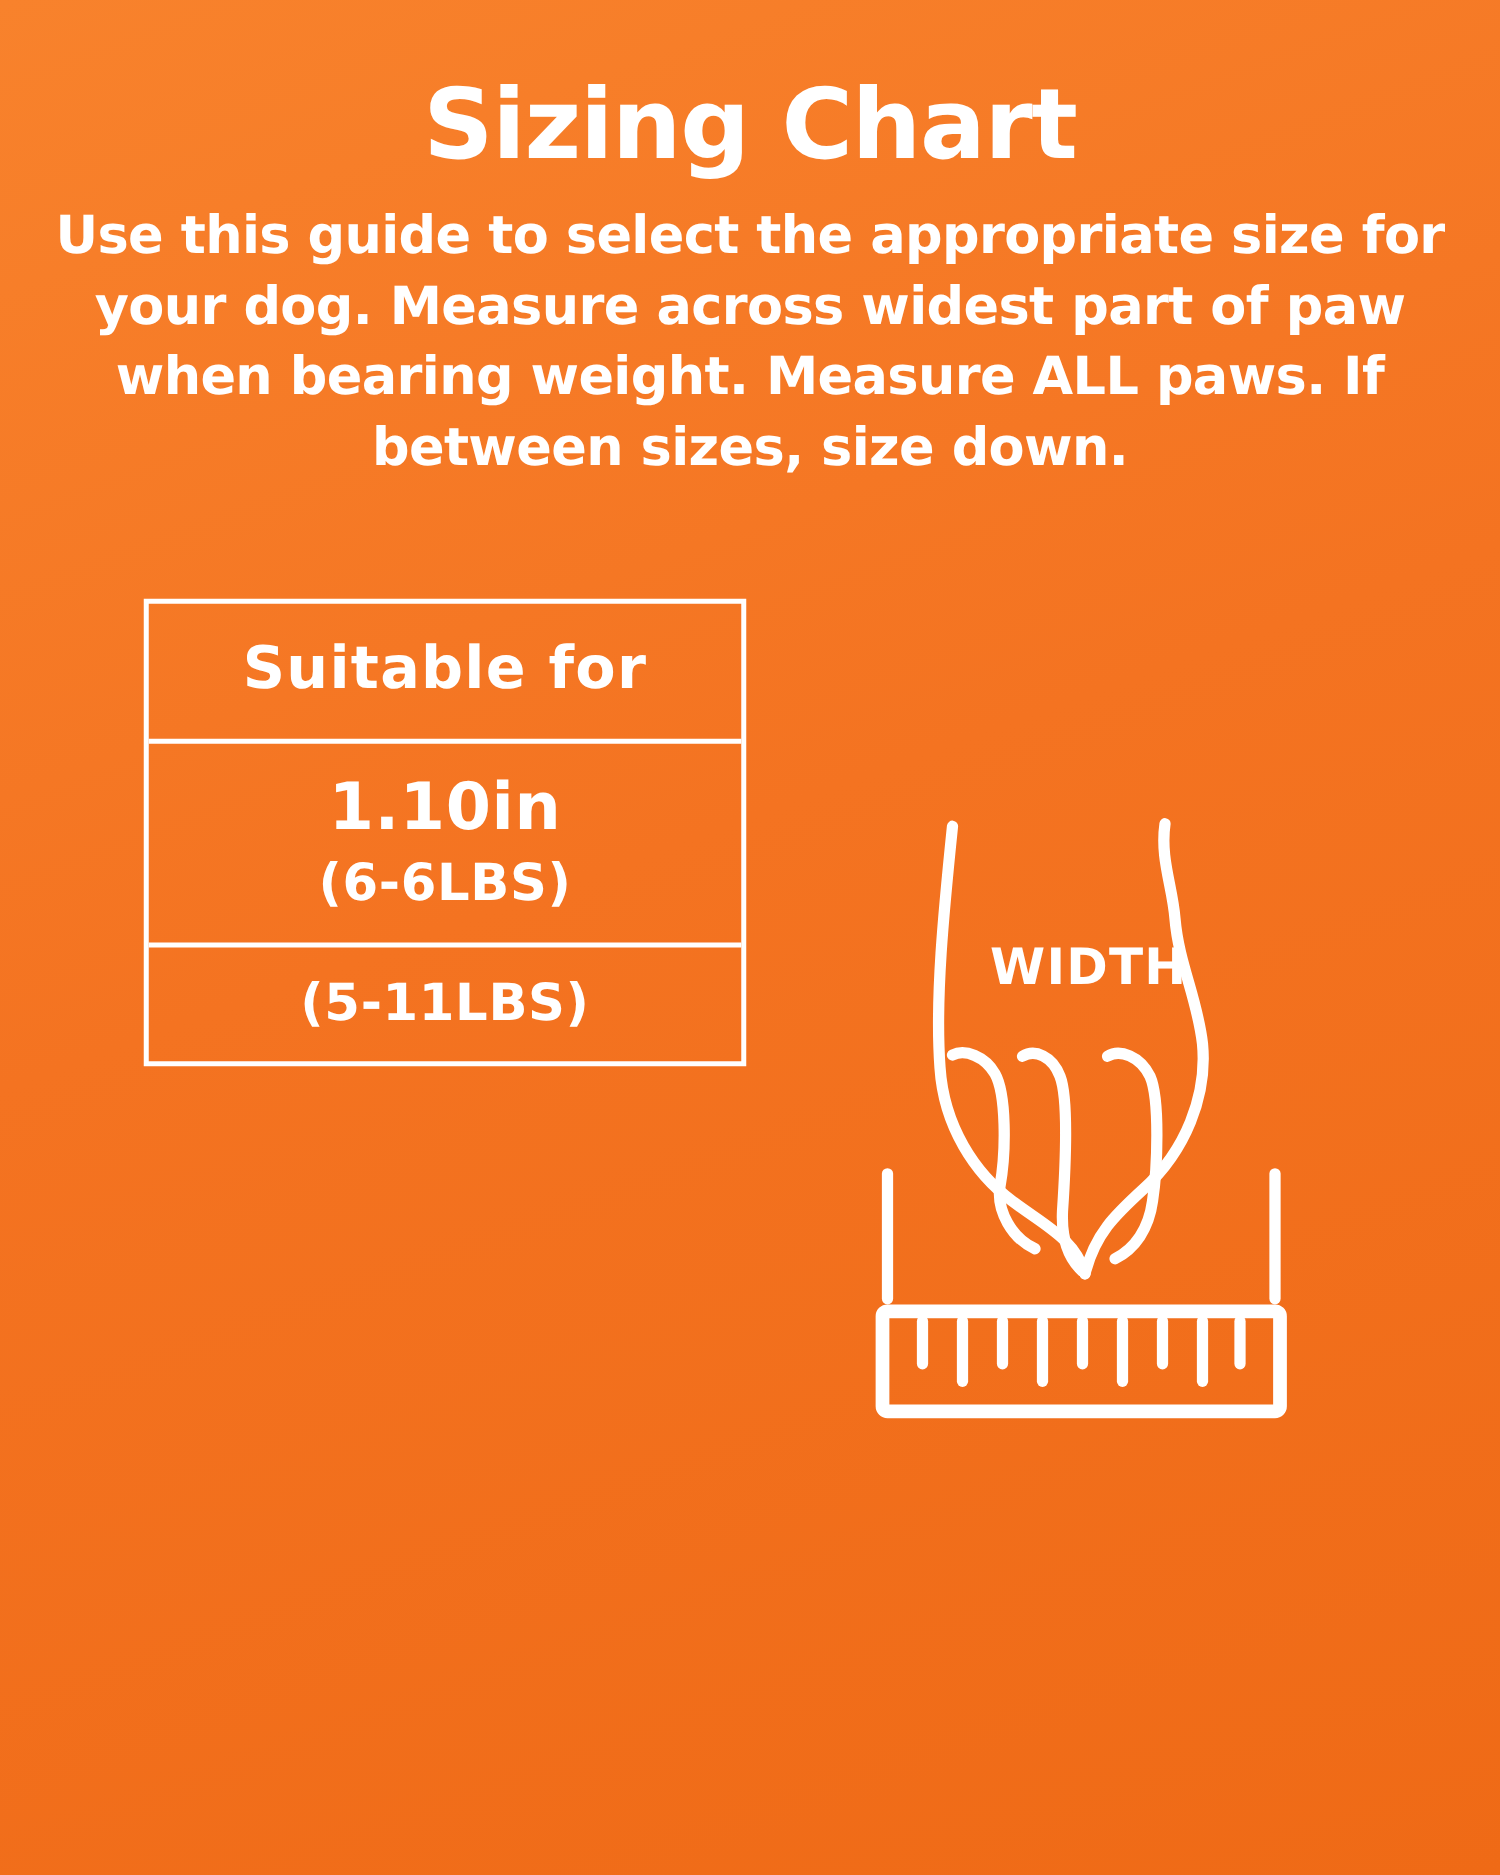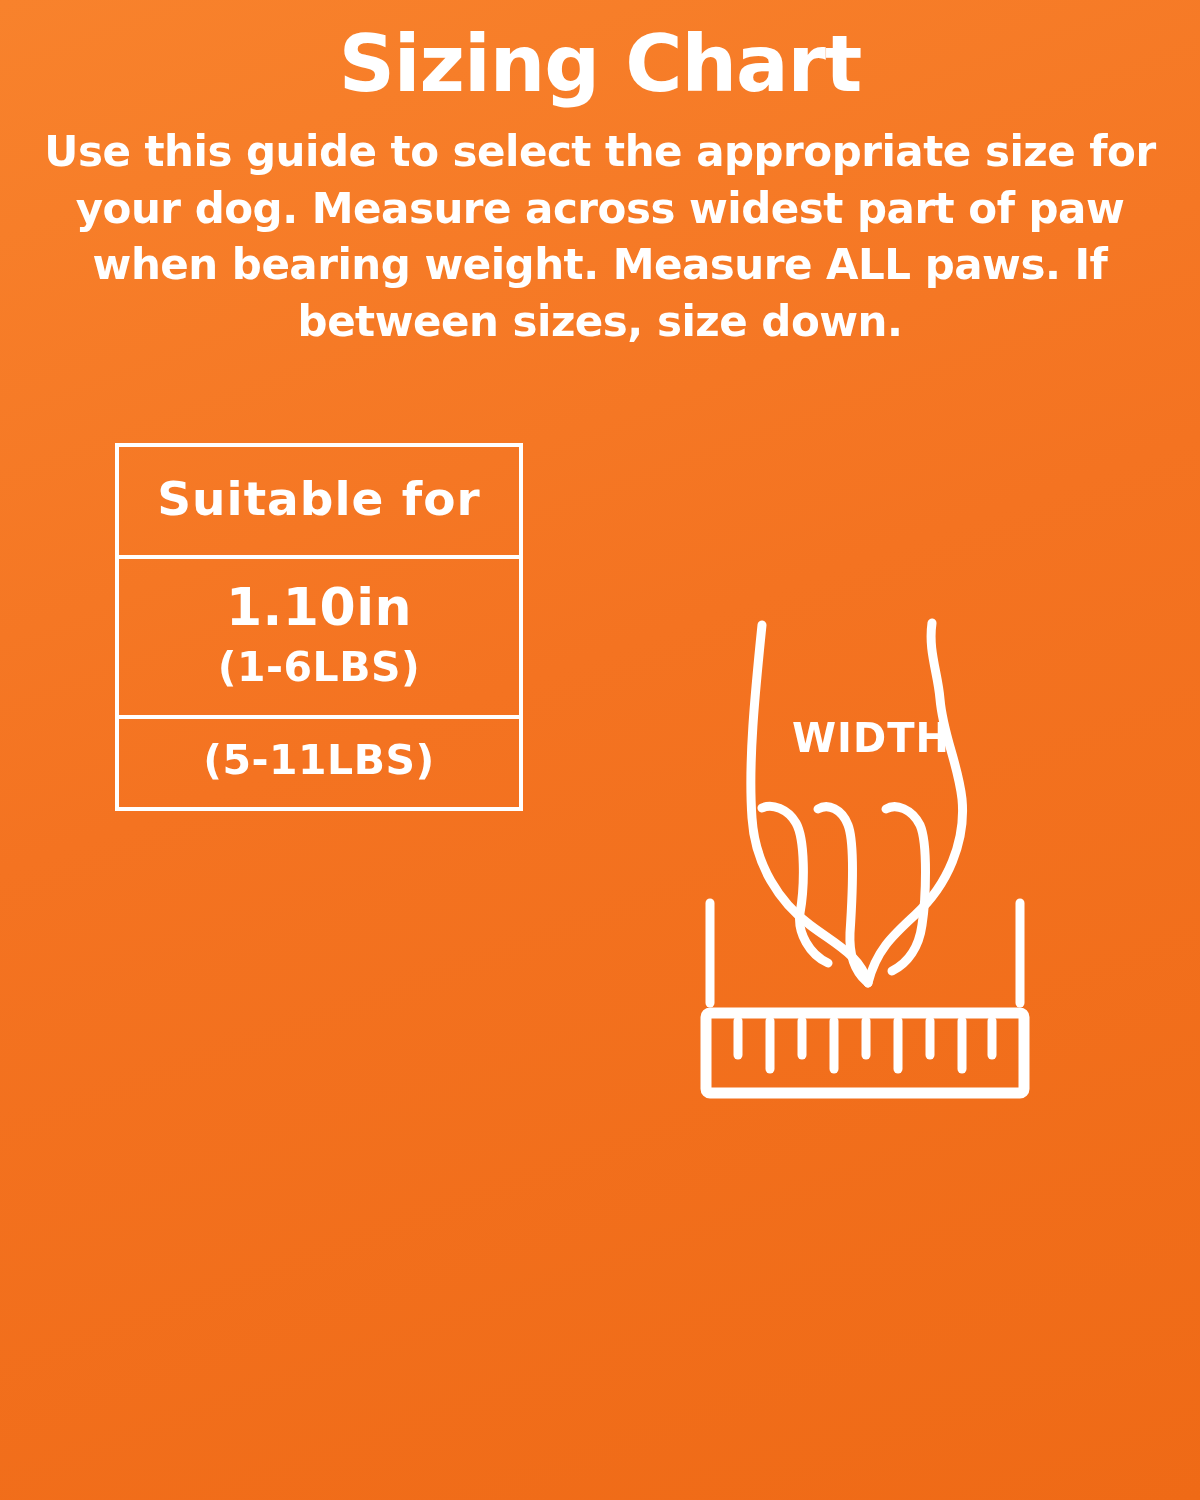--- a/index.html
+++ b/index.html
@@ -18,21 +18,21 @@
   .page {
     position: relative;
     width: 1200px;
     height: 1500px;
     background: linear-gradient(160deg, #f8822c 0%, #f47321 45%, #ef6a16 100%);
     box-sizing: border-box;
   }
 
   
   .header {
-    padding-top: 24px;
+    padding-top: 60px;
     text-align: center;
   }
   .title {
     font-family: "DejaVu Sans", sans-serif;
     font-size: 78px;
     font-weight: bold;
     letter-spacing: -1px;
     line-height: 1.05;
     margin: 0 0 18px 0;
     color: #ffffff;
@@ -54,21 +54,21 @@
   .content {
     position: relative;
     margin-top: 92px;
     display: flex;
     align-items: flex-start;
   }
 
   
   .table {
     margin-left: 115px;
-    width: 408px;
+    width: 482px;
     border: 4px solid #ffffff;
     box-sizing: border-box;
   }
   .trow {
     border-bottom: 4px solid #ffffff;
     box-sizing: border-box;
     text-align: center;
     padding: 14px 10px 18px 10px;
   }
   .trow:last-child {
@@ -89,22 +89,23 @@
     line-height: 1.3;
     letter-spacing: 0.5px;
   }
   .size-sub {
     font-size: 41px;
     font-weight: bold;
     line-height: 1.3;
     letter-spacing: 0.5px;
   }
   .row-body {
-    padding-top: 15px;
+    padding-top: 0;
     padding-bottom: 20px;
+    margin-top: 18px;
   }
 
   
   .illustration {
     position: absolute;
     left: 700px;
     top: 160px;
     width: 330px;
     height: 540px;
   }
@@ -131,21 +132,21 @@
   <div class="content">
 
     <div class="table">
 
       <div class="trow thead">
         <div class="thead-line">Suitable  for</div>
       </div>
 
       <div class="trow row-body">
         <div class="size-main">1.10in</div>
-        <div class="size-sub">(1-6LBS)</div>
+        <div class="size-sub">(6-6LBS)</div>
       </div>
 
       <div class="trow row-body">
         <div class="size-sub">(5-11LBS)</div>
       </div>
 
 
     </div>
 
     <div class="illustration">

